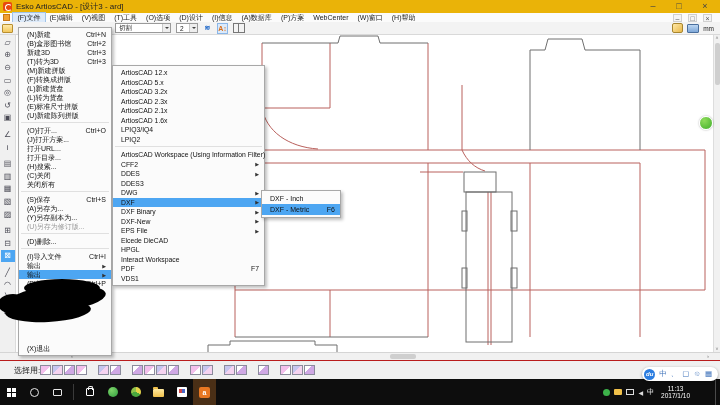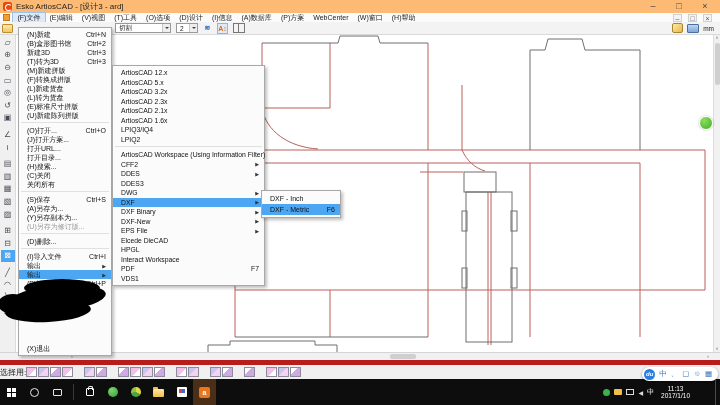--- a/index.html
+++ b/index.html
@@ -1,21 +1,21 @@
 <!DOCTYPE html>
 <html style="--menu_highlight: #4da6f2; --accent_blue: #2b7de0; --dieline_red: #b9605c; --dieline_dark: #6f6f6f; --taskbar_bg: #0d0d0d; --esko_orange: #e8490f; --app_active_orange: #e87722;"><head>
 <meta charset="utf-8">
 <style>
   * { margin:0; padding:0; box-sizing:border-box; }
   html,body { width:720px; height:405px; overflow:hidden; }
   body { font-family:"Liberation Sans", sans-serif; background:#f0f0f0; position:relative; }
   .screen { position:absolute; inset:0; }
 
   
-  .titlebar { height:13px; background:#fdba74; display:flex; align-items:center; padding:0 3px; }
+  .titlebar { height:13px; background:#eab308; display:flex; align-items:center; padding:0 3px; }
   .esko-icon { width:9px; height:9px; background:var(--esko_orange,#e8490f); border-radius:2px; margin-right:4px; position:relative; }
   .esko-icon::after { content:""; position:absolute; left:2px; top:2px; width:5px; height:5px; border:1.4px solid #fff; border-radius:50%; border-right-color:transparent; }
   .title-text { font-size:8px; color:#222; white-space:nowrap; }
   .win-controls { margin-left:auto; display:flex; gap:14px; padding-right:6px; }
   .win-btn { font-size:9px; line-height:9px; color:#444; width:12px; text-align:center; cursor:default; }
 
   
   .menubar { height:9px; background:#fbfbfb; display:flex; align-items:center; padding-left:2px; }
   .doc-icon { width:7px; height:7px; background:#f0a030; border:1px solid #c87818; margin:0 3px 0 1px; }
   .menu-items { display:flex; }
@@ -78,21 +78,21 @@
   .mi.separator { height:4px; border-top:1px solid #e0e0e0; margin:2px 2px 0 2px; padding:0; }
   .mi-shortcut { margin-left:auto; color:#111; }
   .mi-arrow { display:none; margin-left:auto; font-size:5px; color:#333; }
   .mi.arrow .mi-arrow { display:inline; }
   .mi.arrow .mi-shortcut { margin-left:auto; margin-right:3px; }
   .menu-spacer { height:56px; }
 
   .scribble { position:absolute; left:0; top:276px; z-index:30; pointer-events:none; }
 
   
-  .statusbar { height:19px; background:#f0f0f0; border-top:5px solid #b91c1c; display:flex; align-items:center; padding-left:0; gap:0; }
+  .statusbar { height:19px; background:#f0f0f0; border-top:1px solid #b91c1c; display:flex; align-items:center; padding-left:14px; gap:0; }
   .sb-label { font-size:8px; color:#111; }
   .sb-groups { display:flex; gap:11px; align-items:center; }
   .sb-group { display:flex; gap:1px; }
   .sb-icon { width:11px; height:10px; border:1px solid #8b8b9c; display:inline-block; }
   .sb-icon.v0 { background:linear-gradient(135deg,#f3c0ec 0 55%,#fff 55%); }
   .sb-icon.v1 { background:linear-gradient(135deg,#c6c6ef 0 45%,#f5d3f0 45%); }
   .sb-icon.v2 { background:linear-gradient(135deg,#ffffff 0 40%,#cfa8e4 40%); }
 
   
   .taskbar { height:26px; background:var(--taskbar_bg,#0d0d0d); display:flex; align-items:center; position:relative; }

